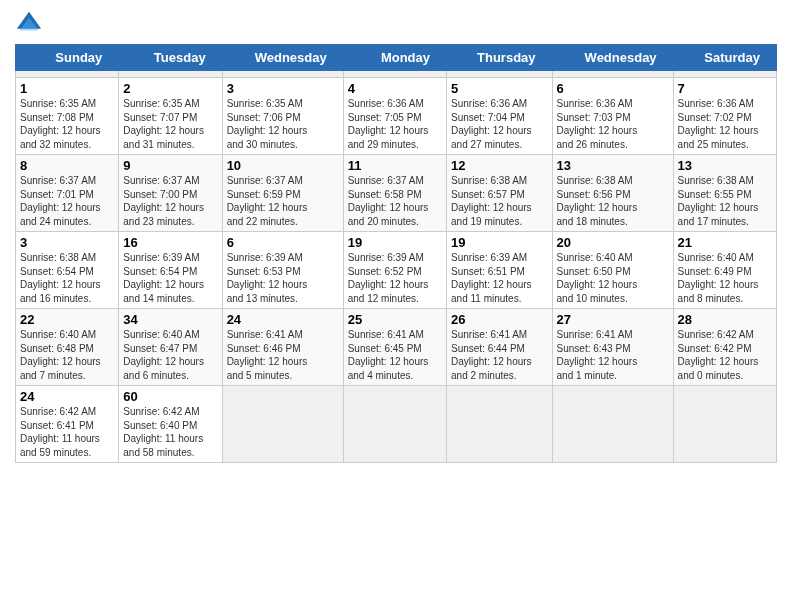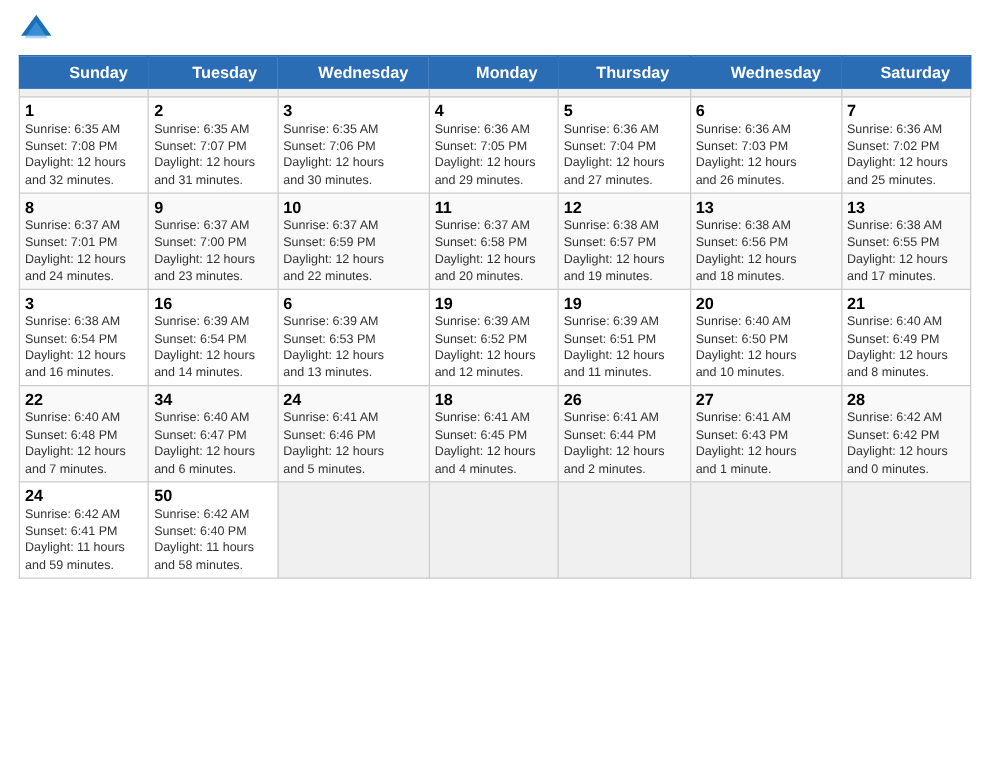--- a/index.html
+++ b/index.html
@@ -304,21 +304,21 @@
 and 6 minutes.</div>
           </td>
           <td>
             <span class="day-num">24</span>
             <div class="day-info" style="white-space: pre-line;">Sunrise: 6:41 AM
 Sunset: 6:46 PM
 Daylight: 12 hours
 and 5 minutes.</div>
           </td>
           <td>
-            <span class="day-num">18</span>
+            <span class="day-num">25</span>
             <div class="day-info" style="white-space: pre-line;">Sunrise: 6:41 AM
 Sunset: 6:45 PM
 Daylight: 12 hours
 and 4 minutes.</div>
           </td>
           <td>
             <span class="day-num">26</span>
             <div class="day-info" style="white-space: pre-line;">Sunrise: 6:41 AM
 Sunset: 6:44 PM
 Daylight: 12 hours
@@ -341,21 +341,21 @@
         </tr>
         <tr>
           <td>
             <span class="day-num">24</span>
             <div class="day-info" style="white-space: pre-line;">Sunrise: 6:42 AM
 Sunset: 6:41 PM
 Daylight: 11 hours
 and 59 minutes.</div>
           </td>
           <td>
-            <span class="day-num">50</span>
+            <span class="day-num">60</span>
             <div class="day-info" style="white-space: pre-line;">Sunrise: 6:42 AM
 Sunset: 6:40 PM
 Daylight: 11 hours
 and 58 minutes.</div>
           </td>
           <td class="empty-cell"></td>
           <td class="empty-cell"></td>
           <td class="empty-cell"></td>
           <td class="empty-cell"></td>
           <td class="empty-cell"></td>

